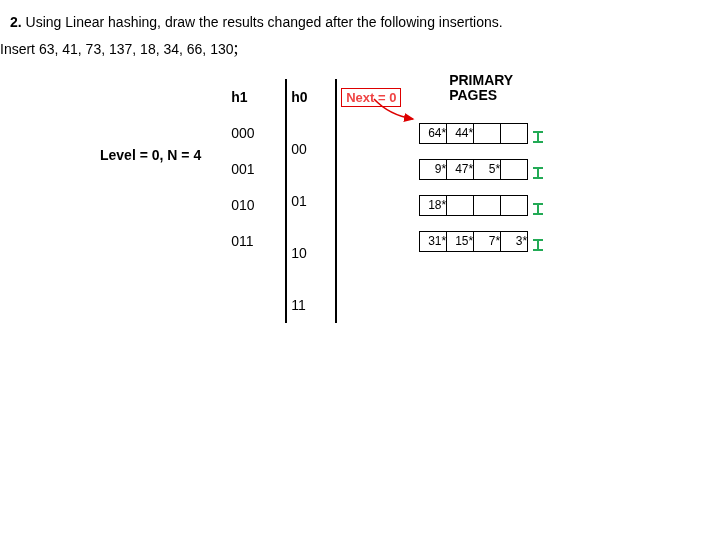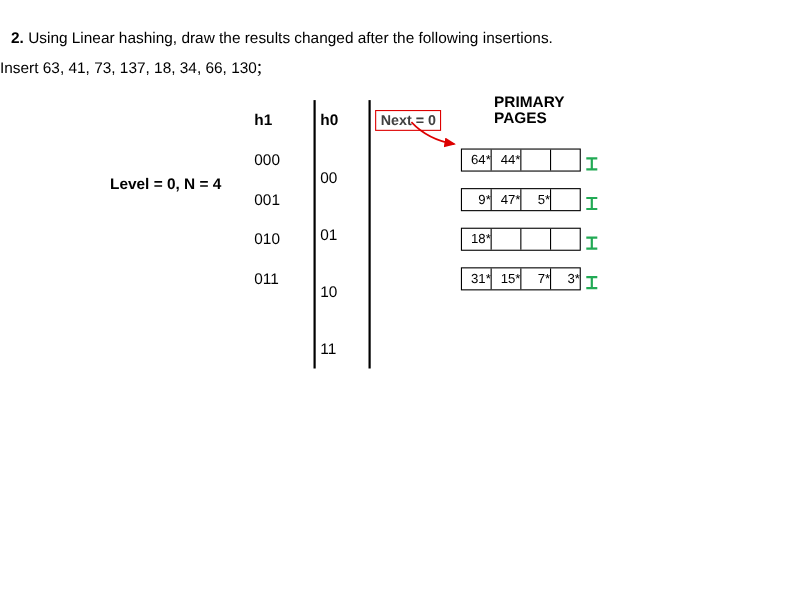--- a/index.html
+++ b/index.html
@@ -5,21 +5,21 @@
   body {
     font-family: Arial, sans-serif;
     font-size: 14px;
     padding: 10px 0 10px 0;
     margin: 0;
     width: 720px;
     height: 540px;
     box-sizing: border-box;
   }
   .question {
-    margin: 16px 10px 8px 10px;
+    margin: 4px 10px 8px 10px;
   }
   .bold { font-weight: bold; }
   .insert-line {
     margin: 0 0 20px 0;
     font-size: 14px;
   }
   .semicolon { font-family: "Times New Roman", serif; font-size: 18px; }
   .diagram {
     display: flex;
     align-items: flex-start;
@@ -57,21 +57,21 @@
   .col-h1 { width: 50px; }
   .col-h0 { width: 40px; gap: 16px; }
   .vbar {
     width: 2px;
     background: #000;
     margin: 0 4px;
   }
   .next-col { width: 78px; position: relative; }
   .next-box {
     border: 1.5px solid #d00;
-    color: #404040;
+    color: #ef4444;
     font-weight: bold;
     font-size: 13px;
     padding: 1px 4px;
     display: inline-block;
   }
   .arrow {
     position: absolute;
     top: 18px;
     left: 28px;
   }

